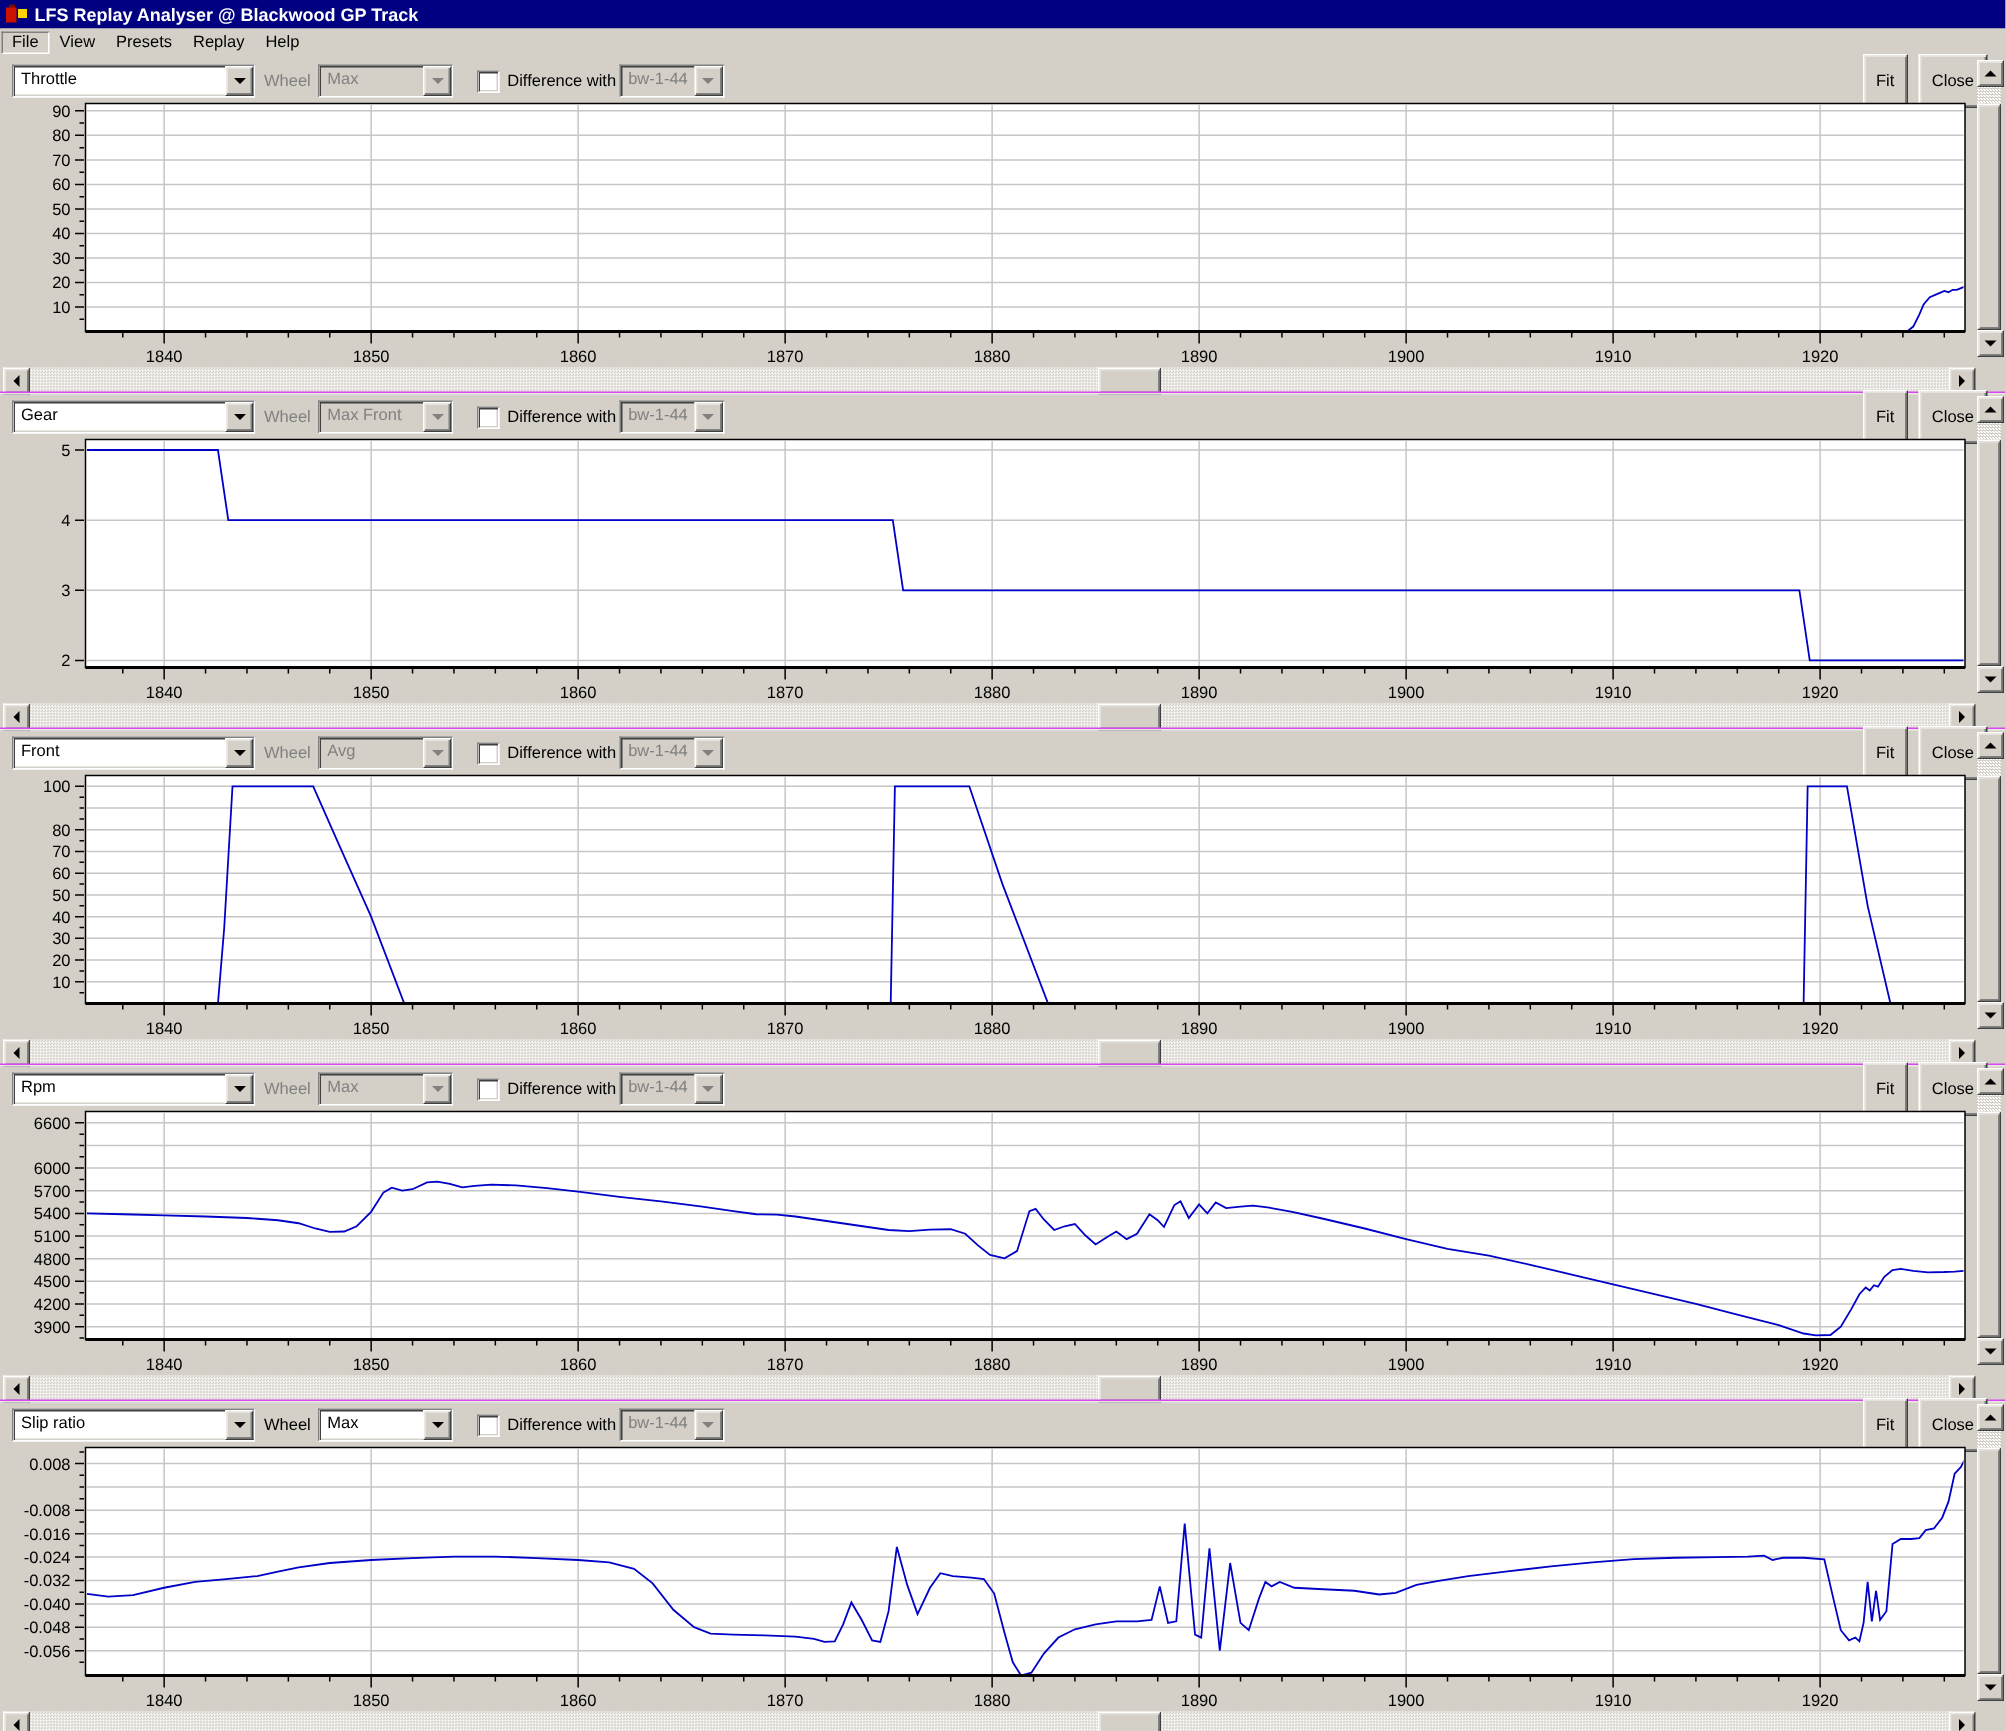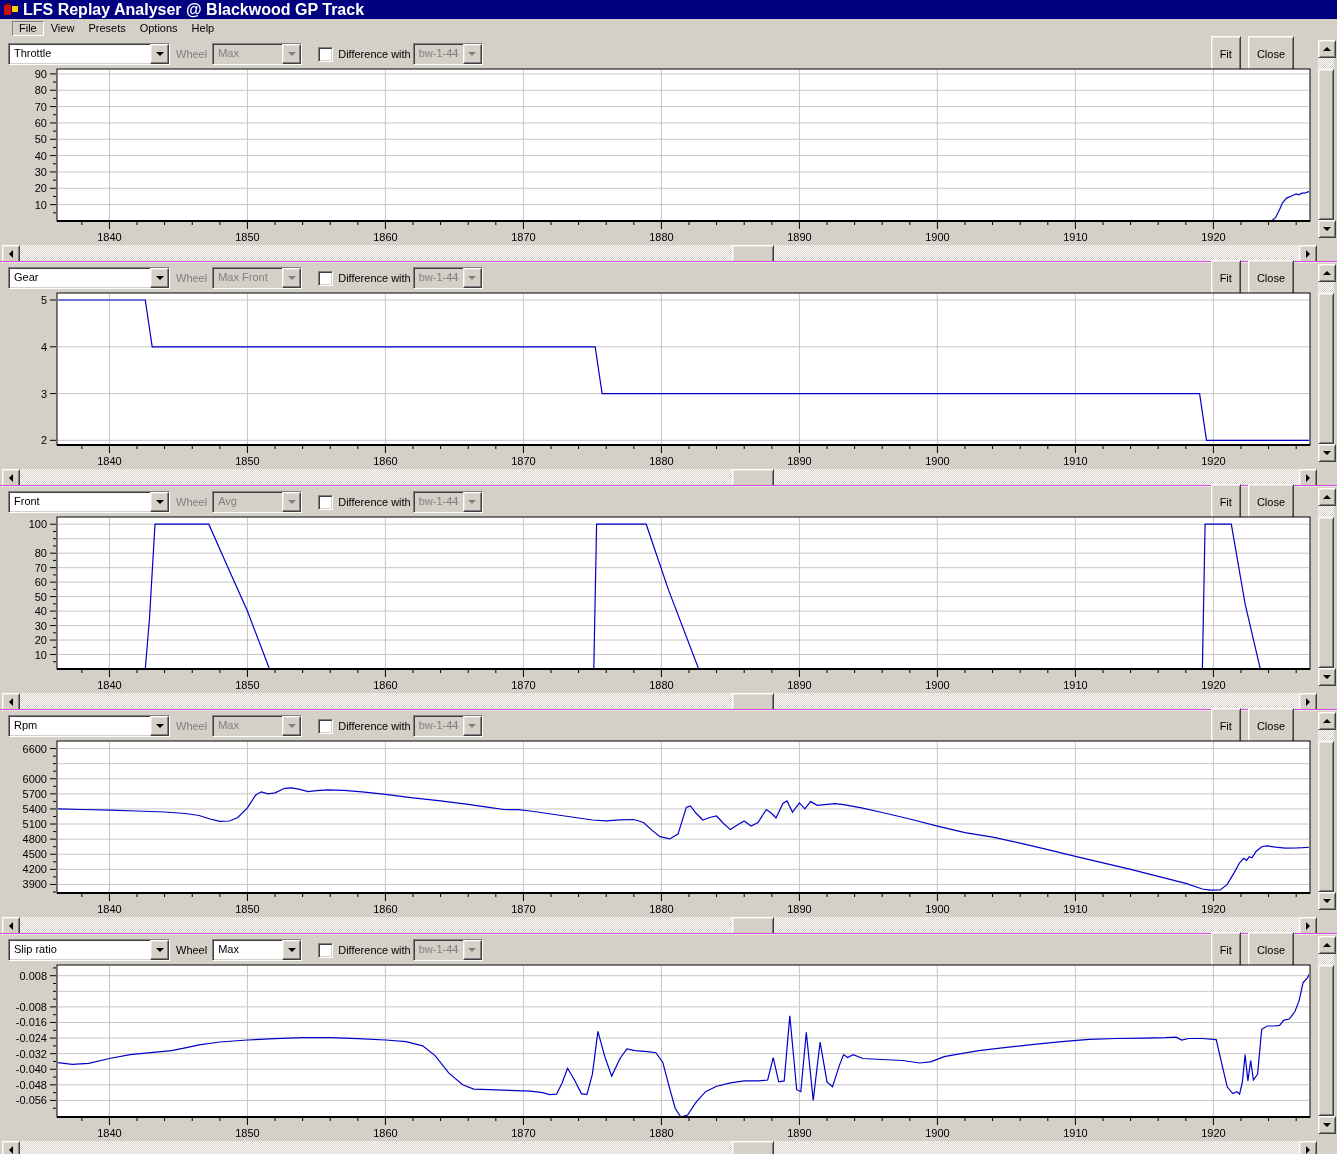--- a/index.html
+++ b/index.html
@@ -1,24 +1,24 @@
 <!DOCTYPE html>
 <html><head>
 <meta charset="utf-8">
 <style>
   html,body{margin:0;padding:0}
   body{width:1337px;height:1154px;overflow:hidden;background:#d4d0c8;
        font-family:"Liberation Sans",sans-serif;font-size:11px;color:#000;}
   .titlebar{height:19px;background:#000080;color:#fff;display:flex;align-items:center;
-            padding:0 4px;font-weight:bold;font-size:16px;}
+            padding:0 4px;font-weight:bold;font-size:12px;}
   .app-icon{width:15px;height:13px;position:relative;margin-right:4px;flex:none;}
   .app-icon .r1{position:absolute;left:0;top:2px;width:7px;height:10px;background:#cc1100;}
   .app-icon .r2{position:absolute;left:2px;top:0;width:4px;height:5px;background:#7a0c00;}
   .app-icon .y1{position:absolute;left:8px;top:3px;width:6px;height:6px;background:#ffd400;}
-  .menubar{height:19px;display:flex;align-items:center;background:#d4d0c8;padding-left:12px;}
+  .menubar{height:19px;display:flex;align-items:center;background:#d4d0c8;padding-left:1px;}
   .mi{padding:1px 7px 2px;cursor:default;}
   .mi.pressed{border:1px solid;border-color:#808080 #fff #fff #808080;padding:0 6px 1px;}
   #panels{height:1116px;display:flex;flex-direction:column;}
   .panel{height:223px;flex:none;position:relative;}
   .panel + .panel{border-top:1px solid #d946ef;box-shadow:inset 0 1px 0 #e9e7e1;}
   .controls{height:26px;display:flex;align-items:center;padding:3px 0 0 8px;}
   .combo{display:flex;height:20px;background:#fff;border:1px solid;flex:none;
          border-color:#808080 #fff #fff #808080;
          box-shadow:inset 1px 1px 0 #404040, inset -1px -1px 0 #d4d0c8;}
   .combo .ctext{flex:1;padding:3px 2px 0 5px;white-space:nowrap;overflow:hidden;}
@@ -37,21 +37,21 @@
   .dim{color:#808080;}
   .difflbl{margin-left:5px;color:#000;}
   .checkbox{width:13px;height:13px;background:#fff;border:1px solid;margin-left:16px;flex:none;
             border-color:#808080 #fff #fff #808080;
             box-shadow:inset 1px 1px 0 #404040,inset -1px -1px 0 #d4d0c8;}
   .btn{height:36px;background:#d4d0c8;border:1px solid;flex:none;
        border-color:#fff #404040 #404040 #fff;
        box-shadow:inset 1px 1px 0 #e6e3de,inset -1px -1px 0 #808080;
        font-family:"Liberation Sans",sans-serif;font-size:11px;padding:0 8px;cursor:default;}
   .fit-btn{margin-left:auto;}
-  .close-btn{margin-left:7px;margin-right:43px;}
+  .close-btn{margin-left:7px;margin-right:12px;}
   .chart-wrap{height:178px;position:relative;padding-left:2px;}
   .chart text{font-family:"Liberation Sans",sans-serif;font-size:11px;fill:#000;}
   .hscroll{height:16px;margin:0 20px 0 2px;display:flex;}
   .sb-btn{width:16px;height:16px;background:#d4d0c8;border:1px solid;flex:none;
           border-color:#fff #404040 #404040 #fff;
           box-shadow:inset 1px 1px 0 #e6e3de,inset -1px -1px 0 #808080;
           display:flex;align-items:center;justify-content:center;}
   .hatch{background:repeating-conic-gradient(#ffffff 0% 25%, #d4d0c8 0% 50%) 0 0/2px 2px;}
   .sb-track{flex:1;position:relative;}
   .sb-thumb{position:absolute;top:0;height:16px;left:712px;width:40px;background:#d4d0c8;
@@ -78,21 +78,21 @@
       <span class="r1"></span>
       <span class="y1"></span>
     </span>
   <span>LFS Replay Analyser @ Blackwood GP Track</span>
 </div>
 
 <div class="menubar">
   <span class="mi pressed">File</span>
   <span class="mi">View</span>
   <span class="mi">Presets</span>
-  <span class="mi">Options</span>
+  <span class="mi">Replay</span>
   <span class="mi">Help</span>
 </div>
 
 <div id="panels">
   <section class="panel">
     <div class="controls">
       <div class="combo channel-combo">
         <span class="ctext">Throttle</span>
         <span class="cbtn">
             <span class="tri-down"></span>

